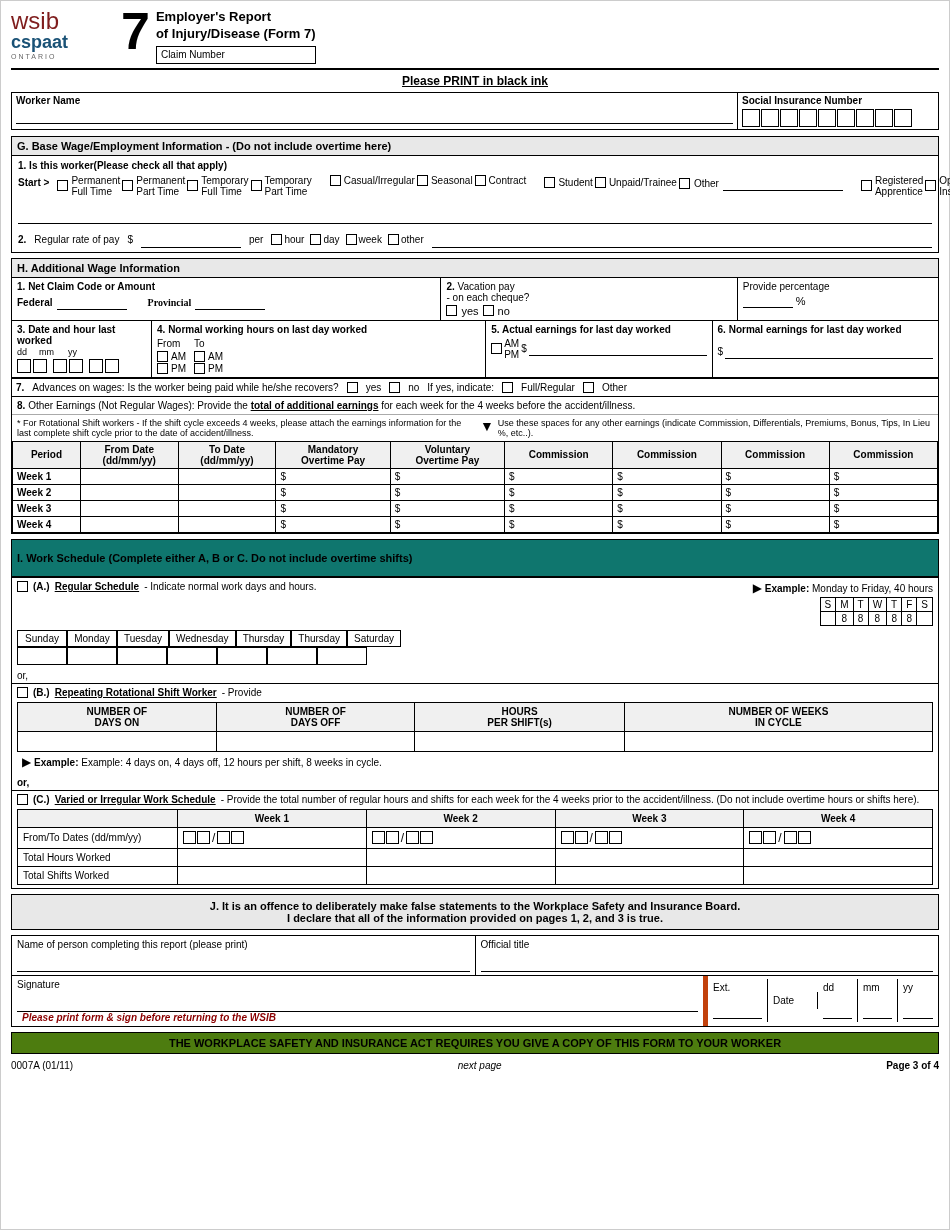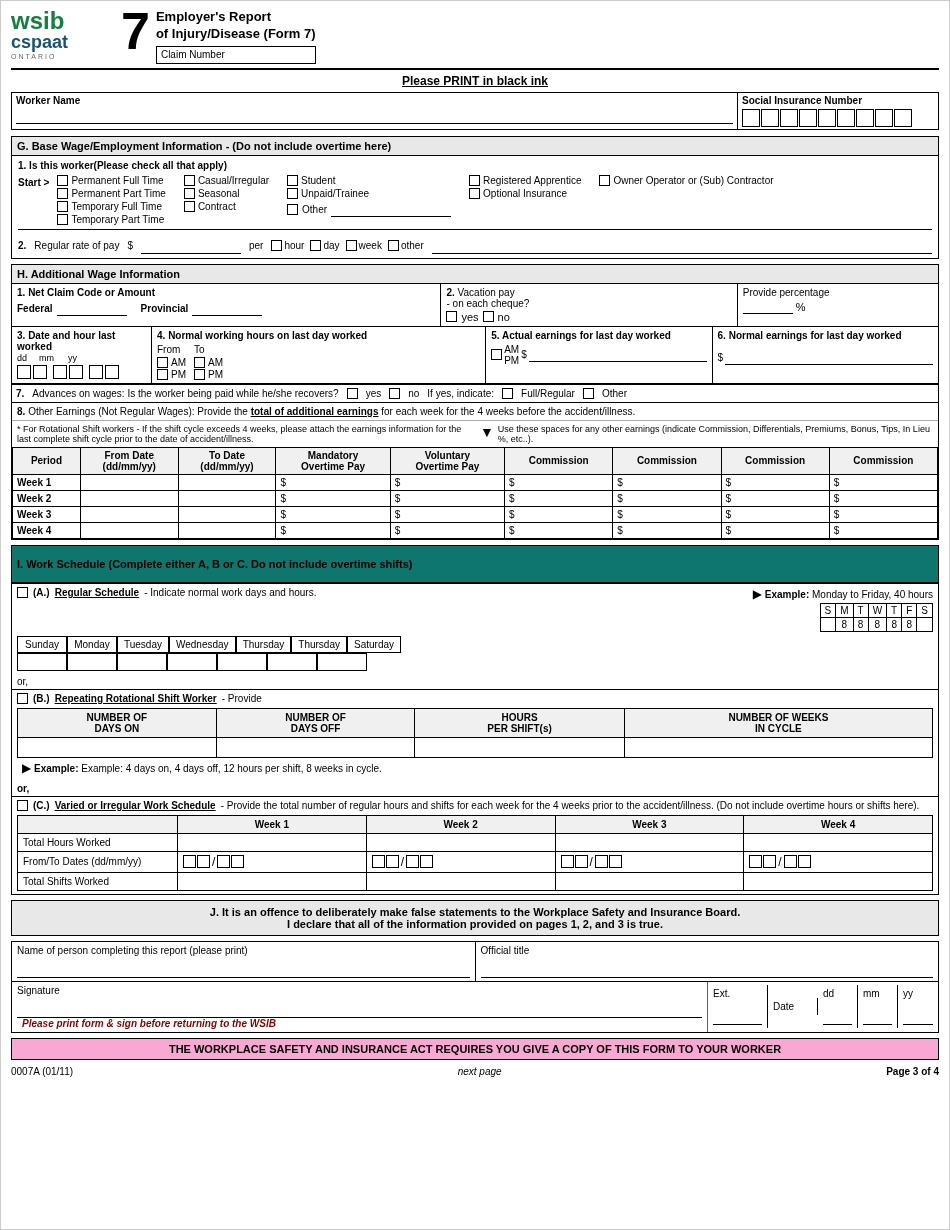--- a/index.html
+++ b/index.html
@@ -25,22 +25,22 @@
       margin-bottom: 4px;
       border-bottom: 2px solid #000;
       padding-bottom: 4px;
     }
     .logo-box {
       width: 110px;
       flex-shrink: 0;
     }
     .logo-wsib {
       font-size: 24px;
-      font-weight: 700;
-      color: #15803d;
+      font-weight: 400;
+      color: #7f1d1d;
       line-height: 1;
     }
     .logo-cspaat {
       font-size: 18px;
       font-weight: 900;
       color: #1a5276;
       line-height: 1;
     }
     .logo-ontario {
       font-size: 7px;
@@ -145,21 +145,21 @@
 
     
     .q1-row {
       display: flex;
       align-items: flex-start;
       margin-bottom: 4px;
       font-size: 10px;
     }
     .checkbox-col {
       display: flex;
-      flex-direction: column;
+      flex-direction: row;
       gap: 2px;
     }
     .checkbox-item {
       display: flex;
       align-items: center;
       gap: 3px;
       font-size: 10px;
     }
     .cb-box {
       width: 11px;
@@ -420,21 +420,21 @@
       padding: 3px 5px;
       font-size: 10px;
     }
     .sig-bottom {
       display: flex;
       align-items: center;
     }
     .sig-sig-cell {
       flex: 1;
       padding: 3px 5px;
-      border-right: 1px solid #c2410c;
+      border-right: 5px solid #c2410c;
       font-size: 10px;
     }
     .sig-phone-cell {
       flex: 0.6;
       padding: 3px 5px;
       border-right: 1px solid #000;
       font-size: 10px;
     }
     .sig-ext-cell {
       width: 60px;
@@ -467,21 +467,21 @@
     }
     .sig-warning {
       color: #8B0000;
       font-style: italic;
       font-weight: bold;
       font-size: 10px;
       padding-left: 5px;
     }
 
     .footer-warning {
-      background: #f9a8d4;
+      background: #4d7c0f;
       text-align: center;
       padding: 4px;
       font-weight: bold;
       font-size: 11px;
       border: 1px solid #000;
       margin-bottom: 4px;
     }
     .footer-bottom {
       display: flex;
       justify-content: space-between;
@@ -687,21 +687,21 @@
   <div class="section">
     <div class="section-header">H. Additional Wage Information</div>
     <div class="section-body" style="padding:0;">
 
       <div style="display:flex; border-bottom:1px solid #000;">
         <div style="flex:2.2; border-right:1px solid #000; padding:3px 5px;">
           <div style="font-weight:bold; font-size:10px;"><span>1.</span> <span>Net Claim Code or Amount</span></div>
           <div class="net-row" style="margin-top:4px;">
             <span class="fed-label">Federal</span>
             <div class="fed-line"></div>
-            <span style="font-weight:bold; margin-left:10px;">Provincial</span>
+            <span style="font-weight:bold; margin-left:17px;font-family:Liberation Serif, serif;">Provincial</span>
             <div class="fed-line"></div>
           </div>
         </div>
         <div style="flex:1.5; border-right:1px solid #000; padding:3px 5px;">
           <div style="font-size:10px;">
             <span class="bold">2.</span>
             <span> Vacation pay<br>- on each cheque?</span>
           </div>
           <div class="yes-no-row">
             <div class="cb-small"></div>
@@ -991,27 +991,20 @@
           <tr>
             <th style="width:160px;"></th>
             <th>Week 1</th>
             <th>Week 2</th>
             <th>Week 3</th>
             <th>Week 4</th>
           </tr>
         </thead>
         <tbody>
           <tr>
-            <td style="font-size:10px;">Total Hours Worked</td>
-            <td></td>
-            <td></td>
-            <td></td>
-            <td></td>
-          </tr>
-          <tr>
             <td style="font-size:10px;">From/To Dates (dd/mm/yy)</td>
             <td>
               <div class="varied-date-cell">
                 <div class="vd-box"></div>
                 <div class="vd-box"></div>
                 <span class="slash">/</span>
                 <div class="vd-box"></div>
                 <div class="vd-box"></div>
               </div>
             </td>
@@ -1035,20 +1028,27 @@
             </td>
             <td>
               <div class="varied-date-cell">
                 <div class="vd-box"></div>
                 <div class="vd-box"></div>
                 <span class="slash">/</span>
                 <div class="vd-box"></div>
                 <div class="vd-box"></div>
               </div>
             </td>
+          </tr>
+          <tr>
+            <td style="font-size:10px;">Total Hours Worked</td>
+            <td></td>
+            <td></td>
+            <td></td>
+            <td></td>
           </tr>
           <tr>
             <td style="font-size:10px;">Total Shifts Worked</td>
             <td></td>
             <td></td>
             <td></td>
             <td></td>
           </tr>
         </tbody>
       </table>

